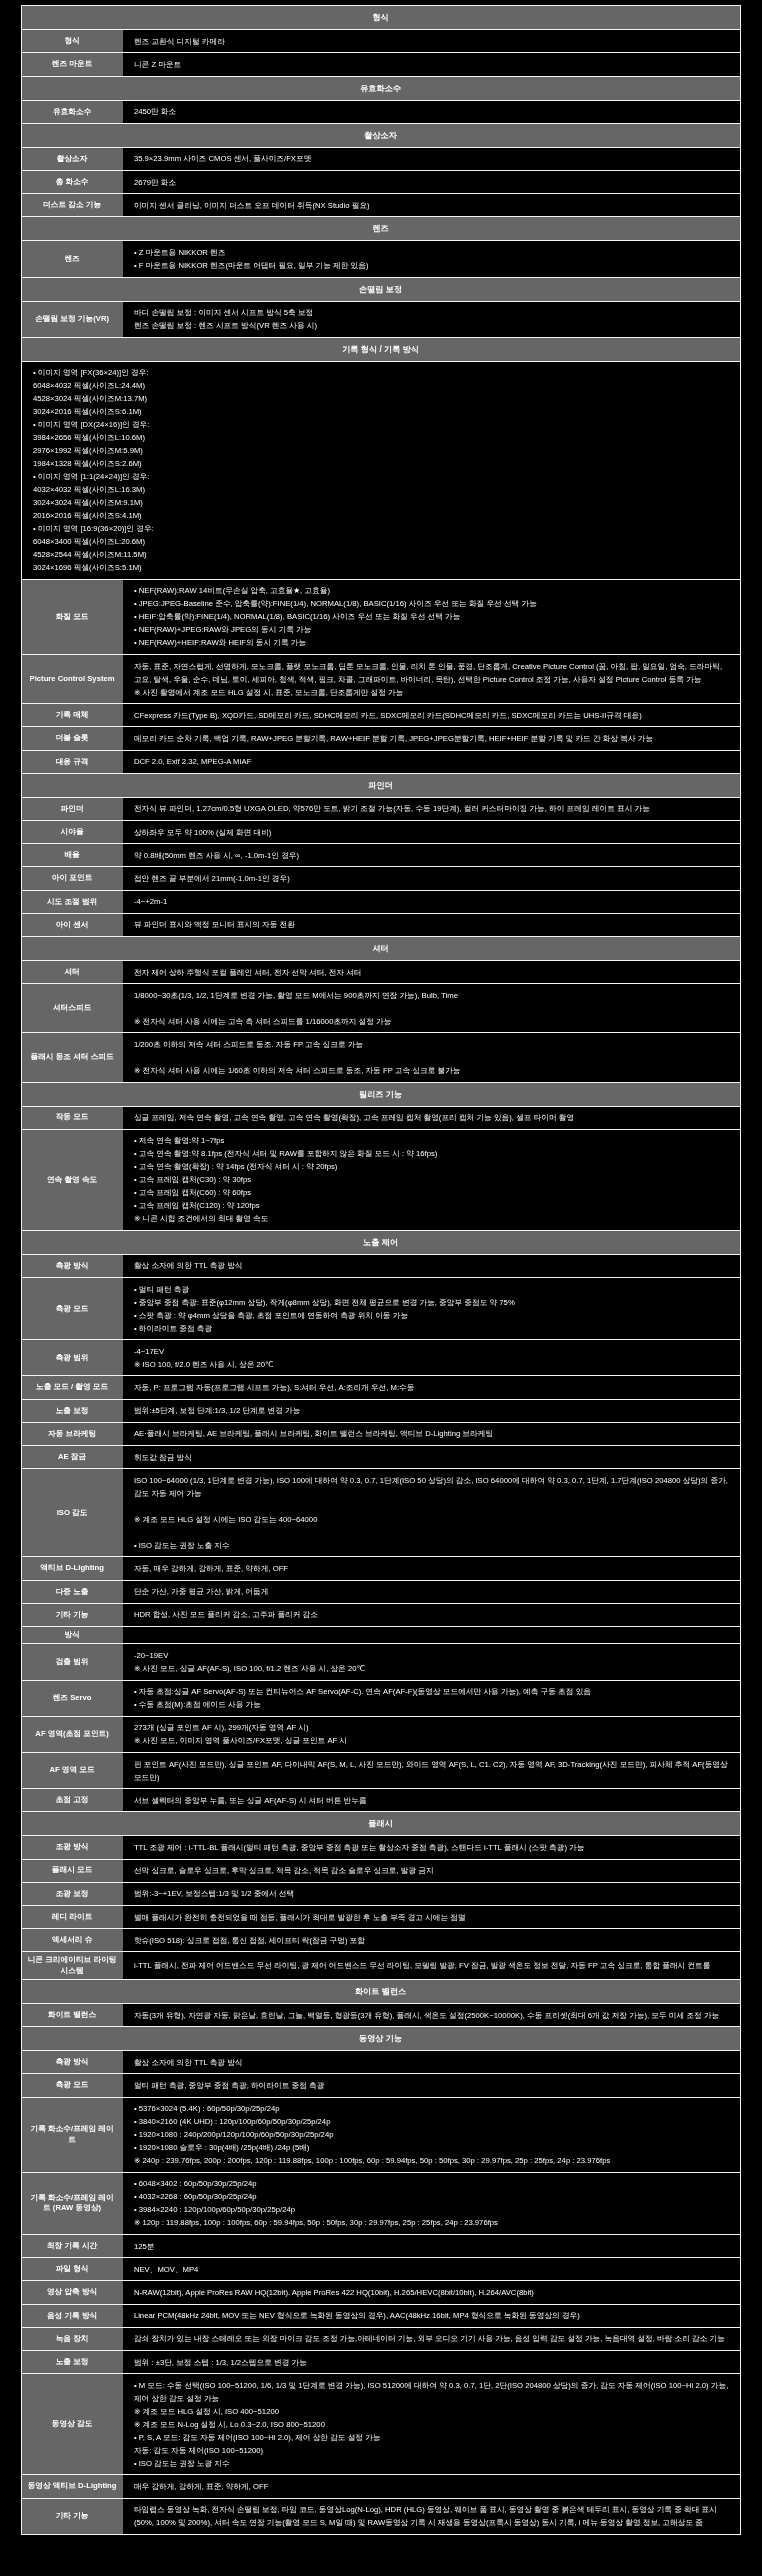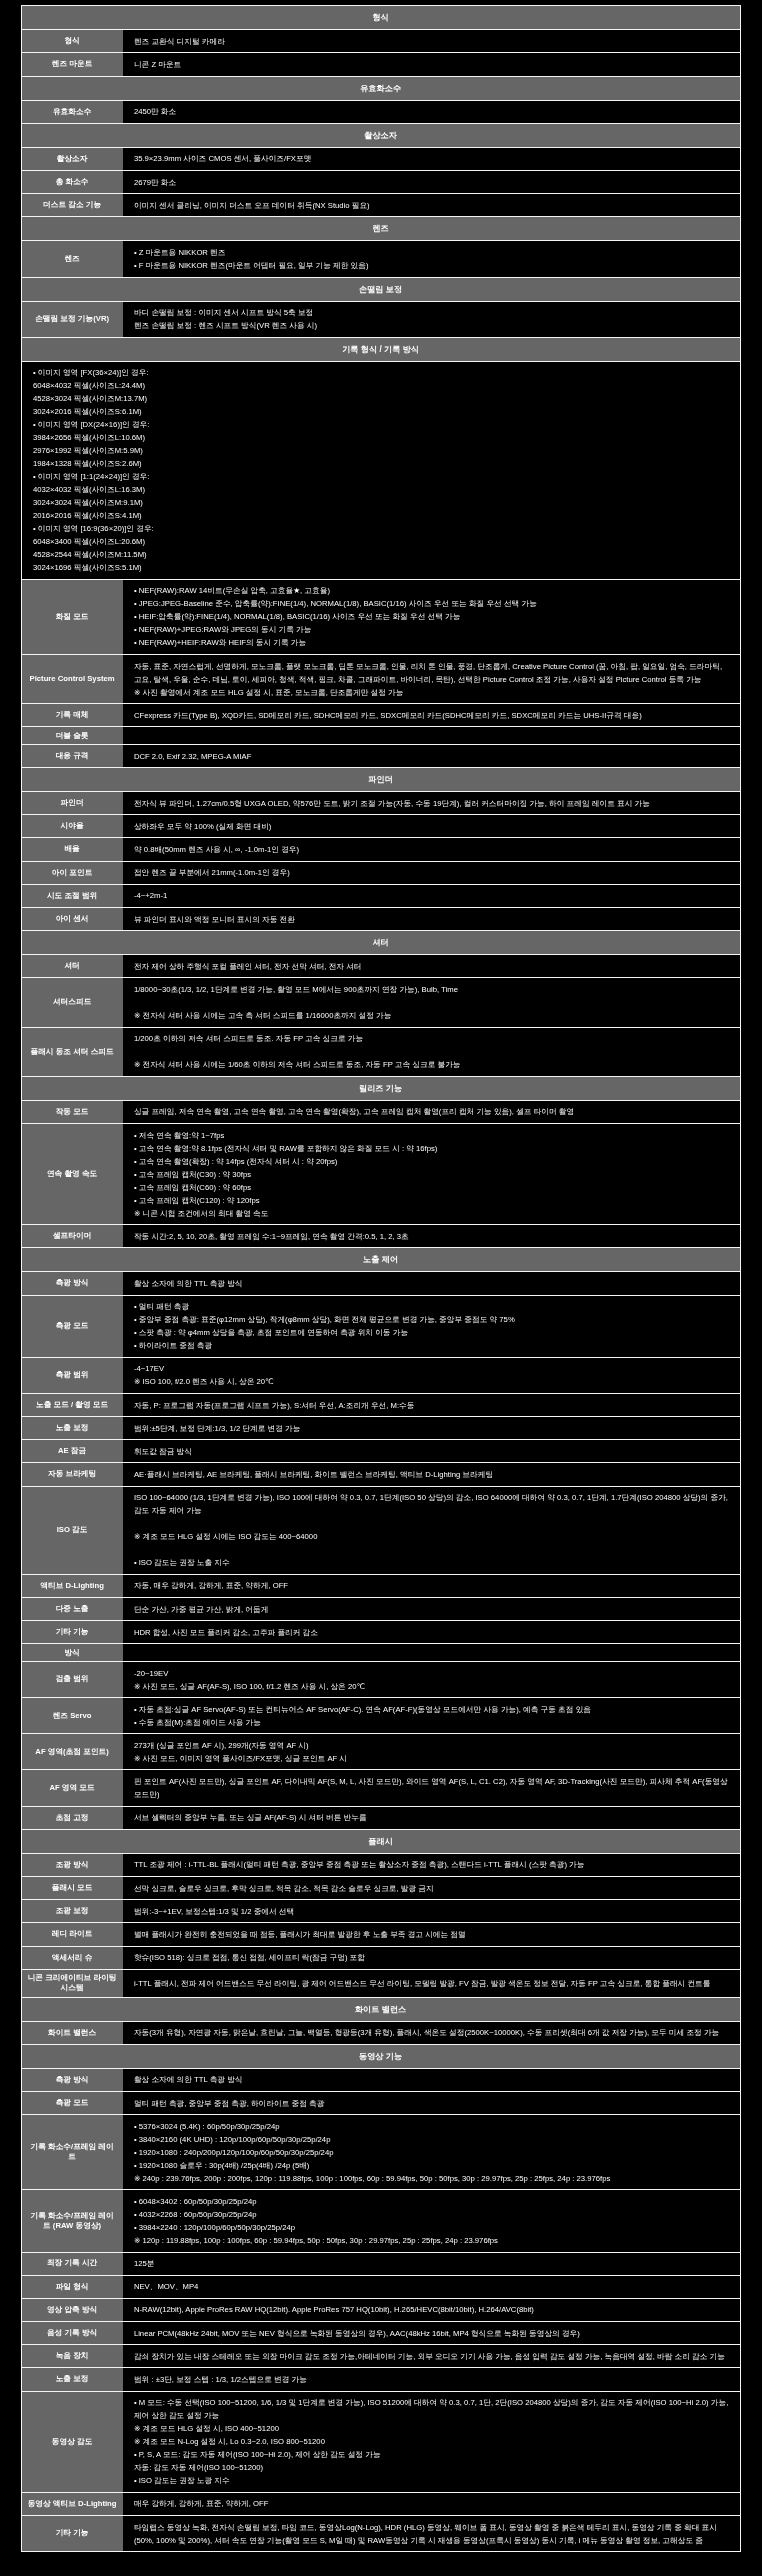--- a/index.html
+++ b/index.html
@@ -146,20 +146,23 @@
       </div>
     </div>
     <div class="drow">
       <div class="dlabel">기록 매체</div>
       <div class="dvalue">
         <div class="vline">CFexpress 카드(Type B), XQD카드, SD메모리 카드, SDHC메모리 카드, SDXC메모리 카드(SDHC메모리 카드, SDXC메모리 카드는 UHS-II규격 대응)</div>
       </div>
     </div>
     <div class="drow">
       <div class="dlabel">더블 슬롯</div>
+      <div class="dvalue">
+        <div class="vline">메모리 카드 순차 기록, 백업 기록, RAW+JPEG 분할기록, RAW+HEIF 분할 기록, JPEG+JPEG분할기록, HEIF+HEIF 분할 기록 및 카드 간 화상 복사 가능</div>
+      </div>
     </div>
     <div class="drow">
       <div class="dlabel">대응 규격</div>
       <div class="dvalue">
         <div class="vline">DCF 2.0, Exif 2.32, MPEG-A MIAF</div>
       </div>
     </div>
     <div class="hrow">
       <span>파인더</span>
     </div>
@@ -238,26 +241,20 @@
       <div class="dvalue">
         <div class="vline">• 저속 연속 촬영:약 1~7fps</div>
         <div class="vline">• 고속 연속 촬영:약 8.1fps (전자식 셔터 및 RAW를 포함하지 않은 화질 모드 시 : 약 16fps)</div>
         <div class="vline">• 고속 연속 촬영(확장) : 약 14fps (전자식 셔터 시 : 약 20fps)</div>
         <div class="vline">• 고속 프레임 캡처(C30) : 약 30fps</div>
         <div class="vline">• 고속 프레임 캡처(C60) : 약 60fps</div>
         <div class="vline">• 고속 프레임 캡처(C120) : 약 120fps</div>
         <div class="vline">※ 니콘 시험 조건에서의 최대 촬영 속도</div>
       </div>
     </div>
-    <div class="drow">
-      <div class="dlabel">셀프타이머</div>
-      <div class="dvalue">
-        <div class="vline">작동 시간:2, 5, 10, 20초, 촬영 프레임 수:1~9프레임, 연속 촬영 간격:0.5, 1, 2, 3초</div>
-      </div>
-    </div>
     <div class="hrow">
       <span>노출 제어</span>
     </div>
     <div class="drow">
       <div class="dlabel">측광 방식</div>
       <div class="dvalue">
         <div class="vline">촬상 소자에 의한 TTL 측광 방식</div>
       </div>
     </div>
     <div class="drow">
@@ -282,29 +279,29 @@
         <div class="vline">자동, P: 프로그램 자동(프로그램 시프트 가능), S:셔터 우선, A:조리개 우선, M:수동</div>
       </div>
     </div>
     <div class="drow">
       <div class="dlabel">노출 보정</div>
       <div class="dvalue">
         <div class="vline">범위:±5단계, 보정 단계:1/3, 1/2 단계로 변경 가능</div>
       </div>
     </div>
     <div class="drow">
+      <div class="dlabel">자동 브라케팅</div>
+      <div class="dvalue">
+        <div class="vline">AE·플래시 브라케팅, AE 브라케팅, 플래시 브라케팅, 화이트 밸런스 브라케팅, 액티브 D-Lighting 브라케팅</div>
+      </div>
+    </div>
+    <div class="drow">
       <div class="dlabel">AE 잠금</div>
       <div class="dvalue">
         <div class="vline">휘도값 잠금 방식</div>
-      </div>
-    </div>
-    <div class="drow">
-      <div class="dlabel">자동 브라케팅</div>
-      <div class="dvalue">
-        <div class="vline">AE·플래시 브라케팅, AE 브라케팅, 플래시 브라케팅, 화이트 밸런스 브라케팅, 액티브 D-Lighting 브라케팅</div>
       </div>
     </div>
     <div class="drow">
       <div class="dlabel">ISO 감도</div>
       <div class="dvalue">
         <div class="vline">ISO 100~64000 (1/3, 1단계로 변경 가능), ISO 100에 대하여 약 0.3, 0.7, 1단계(ISO 50 상당)의 감소, ISO 64000에 대하여 약 0.3, 0.7, 1단계, 1.7단계(ISO 204800 상당)의 증가, 감도 자동 제어 가능</div>
         <div class="vline"></div>
         <div class="vline">※ 계조 모드 HLG 설정 시에는 ISO 감도는 400~64000</div>
         <div class="vline"></div>
         <div class="vline">• ISO 감도는 권장 노출 지수</div>
@@ -454,21 +451,21 @@
     </div>
     <div class="drow">
       <div class="dlabel">파일 형식</div>
       <div class="dvalue">
         <div class="vline">NEV、MOV、MP4</div>
       </div>
     </div>
     <div class="drow">
       <div class="dlabel">영상 압축 방식</div>
       <div class="dvalue">
-        <div class="vline">N-RAW(12bit), Apple ProRes RAW HQ(12bit). Apple ProRes 757 HQ(10bit), H.265/HEVC(8bit/10bit), H.264/AVC(8bit)</div>
+        <div class="vline">N-RAW(12bit), Apple ProRes RAW HQ(12bit). Apple ProRes 422 HQ(10bit), H.265/HEVC(8bit/10bit), H.264/AVC(8bit)</div>
       </div>
     </div>
     <div class="drow">
       <div class="dlabel">음성 기록 방식</div>
       <div class="dvalue">
         <div class="vline">Linear PCM(48kHz 24bit, MOV 또는 NEV 형식으로 녹화된 동영상의 경우), AAC(48kHz 16bit, MP4 형식으로 녹화된 동영상의 경우)</div>
       </div>
     </div>
     <div class="drow">
       <div class="dlabel">녹음 장치</div>

